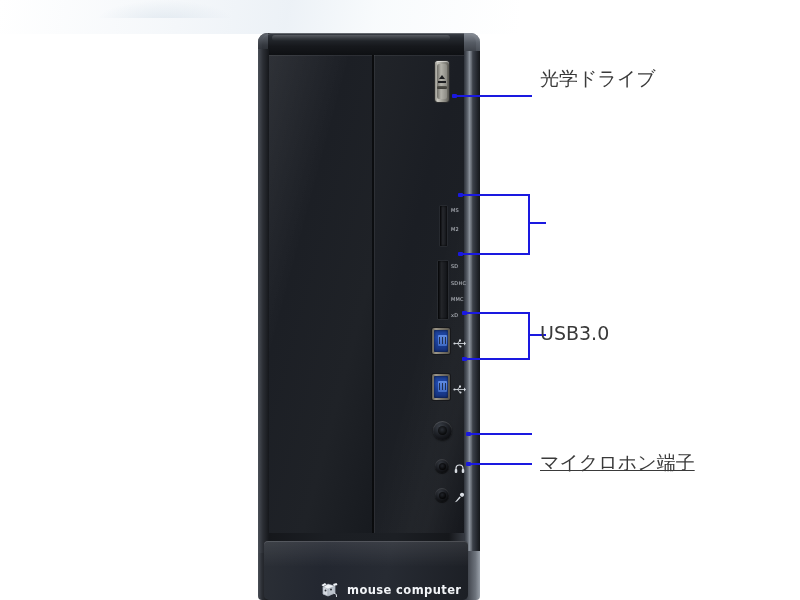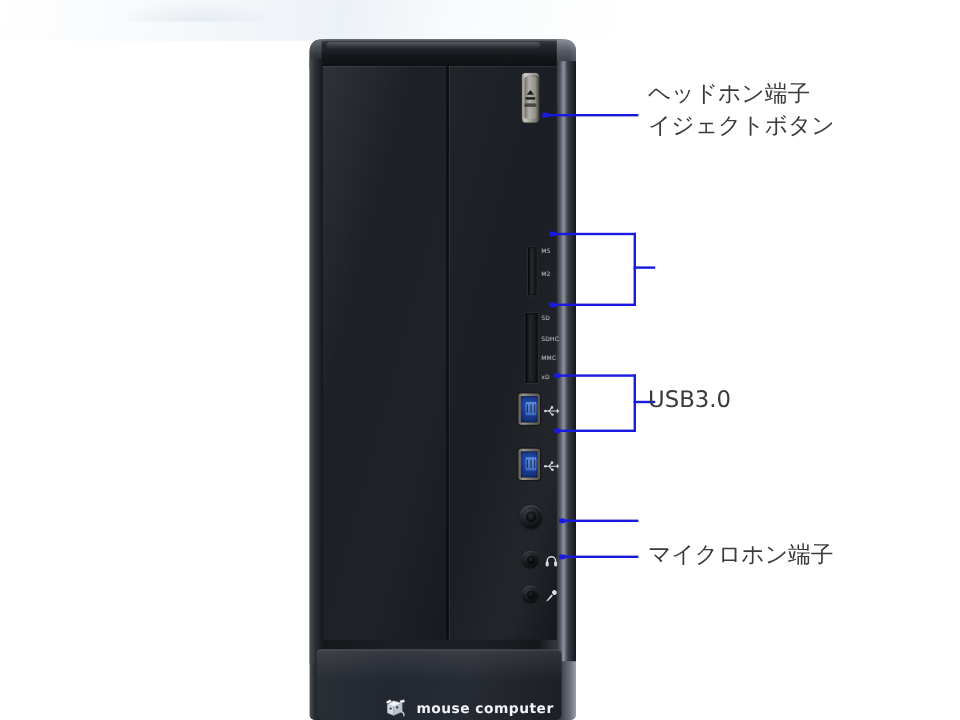--- a/index.html
+++ b/index.html
@@ -388,22 +388,21 @@
           <polygon points="26,4 33,2 35,6 28,8" fill="#f0f3f7"></polygon>
         </svg>
       </span>
       <span class="brand-text">mouse computer</span>
     </div>
 
   </div>
 
   <div class="dot" style="left:452px;top:94px;"></div>
   <div class="lead h" style="left:452px;top:95px;width:80px;"></div>
-  <div class="label" style="left:540px;top:65px;">ヘッドホン端子</div>
-  <div class="label" style="left:540px;top:92px;">イジェクトボタン</div>
+  <div class="label" style="left:540px;top:65px;">光学ドライブ</div>
 
   <div class="dot" style="left:458px;top:193px;"></div>
   <div class="lead h" style="left:458px;top:194px;width:72px;"></div>
   <div class="dot" style="left:458px;top:252px;"></div>
   <div class="lead h" style="left:458px;top:253px;width:72px;"></div>
   <div class="lead v" style="left:528px;top:194px;height:61px;"></div>
   <div class="lead h" style="left:528px;top:222px;width:18px;"></div>
 
   <div class="dot" style="left:462px;top:311px;"></div>
   <div class="lead h" style="left:462px;top:312px;width:68px;"></div>
@@ -411,15 +410,15 @@
   <div class="lead h" style="left:462px;top:358px;width:68px;"></div>
   <div class="lead v" style="left:528px;top:312px;height:48px;"></div>
   <div class="lead h" style="left:528px;top:334px;width:18px;"></div>
   <div class="label" style="left:540px;top:320px;">USB3.0</div>
 
   <div class="dot" style="left:466px;top:432px;"></div>
   <div class="lead h" style="left:466px;top:433px;width:66px;"></div>
 
   <div class="dot" style="left:466px;top:462px;"></div>
   <div class="lead h" style="left:466px;top:463px;width:66px;"></div>
-  <div class="label" style="left:540px;top:449px;">マイクロホン端子</div>
+  <div class="label" style="left:540px;top:449px;text-decoration:underline;">マイクロホン端子</div>
 
 </div>
 
 </body></html>

